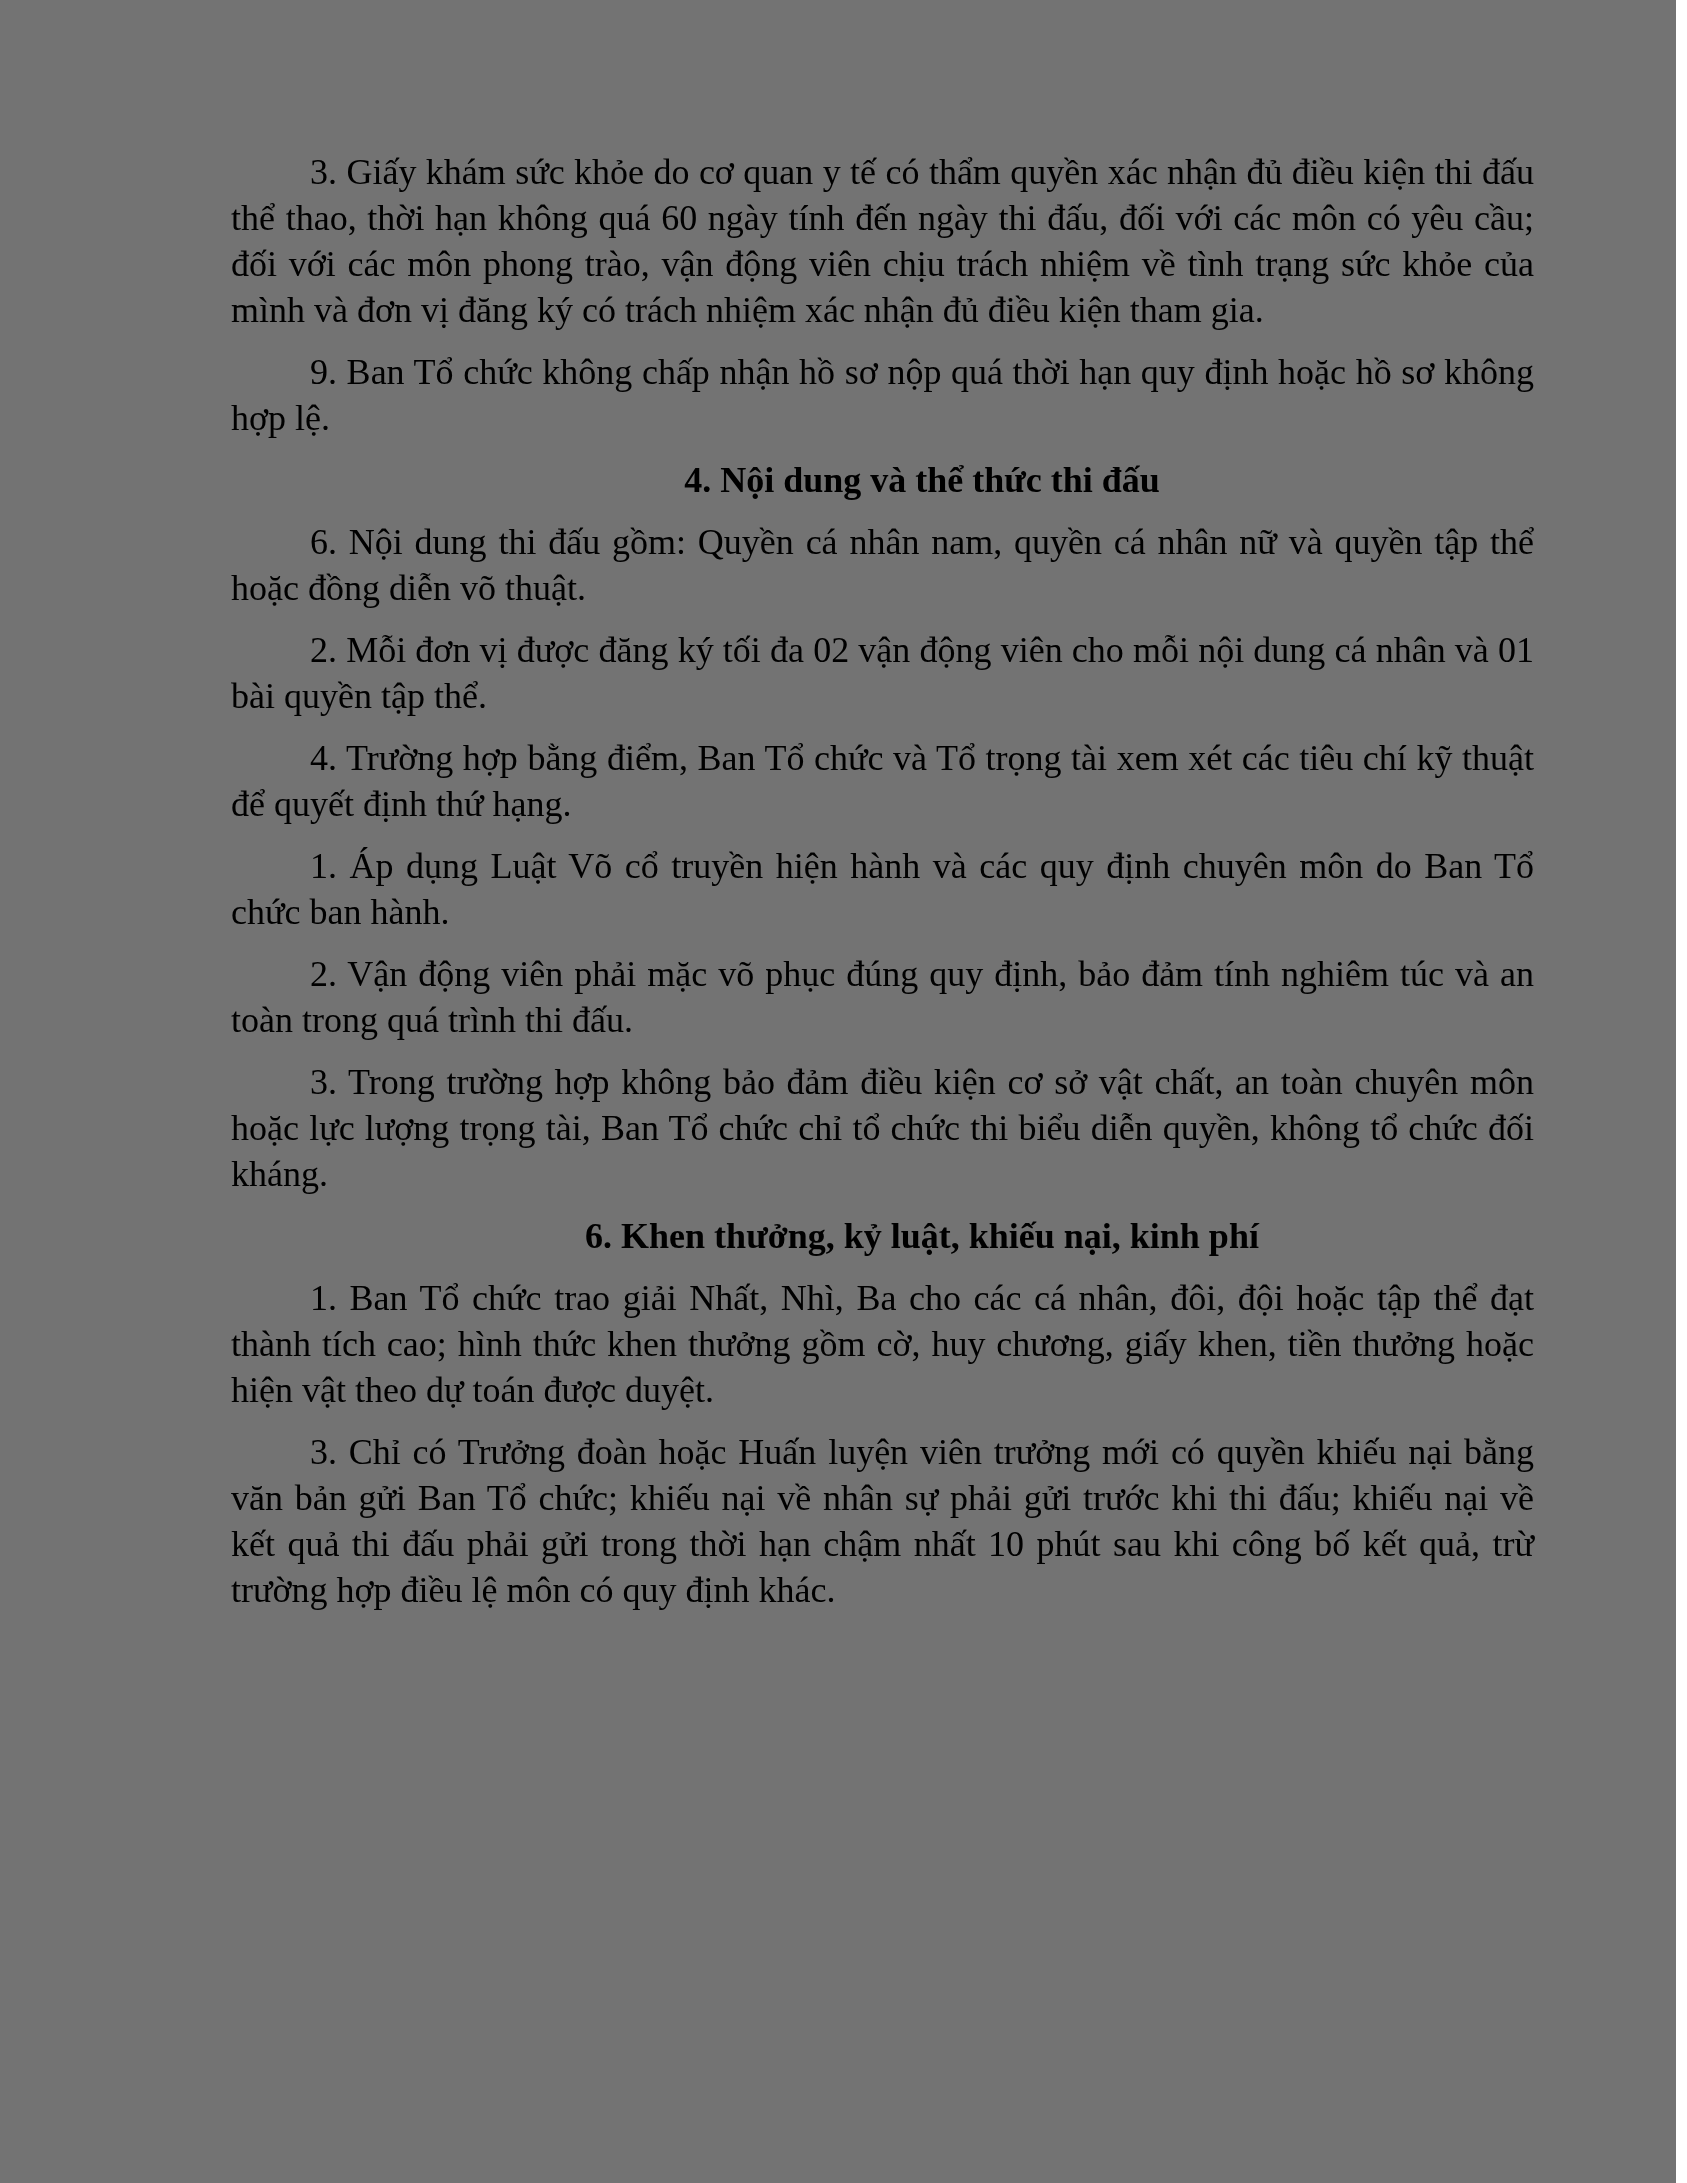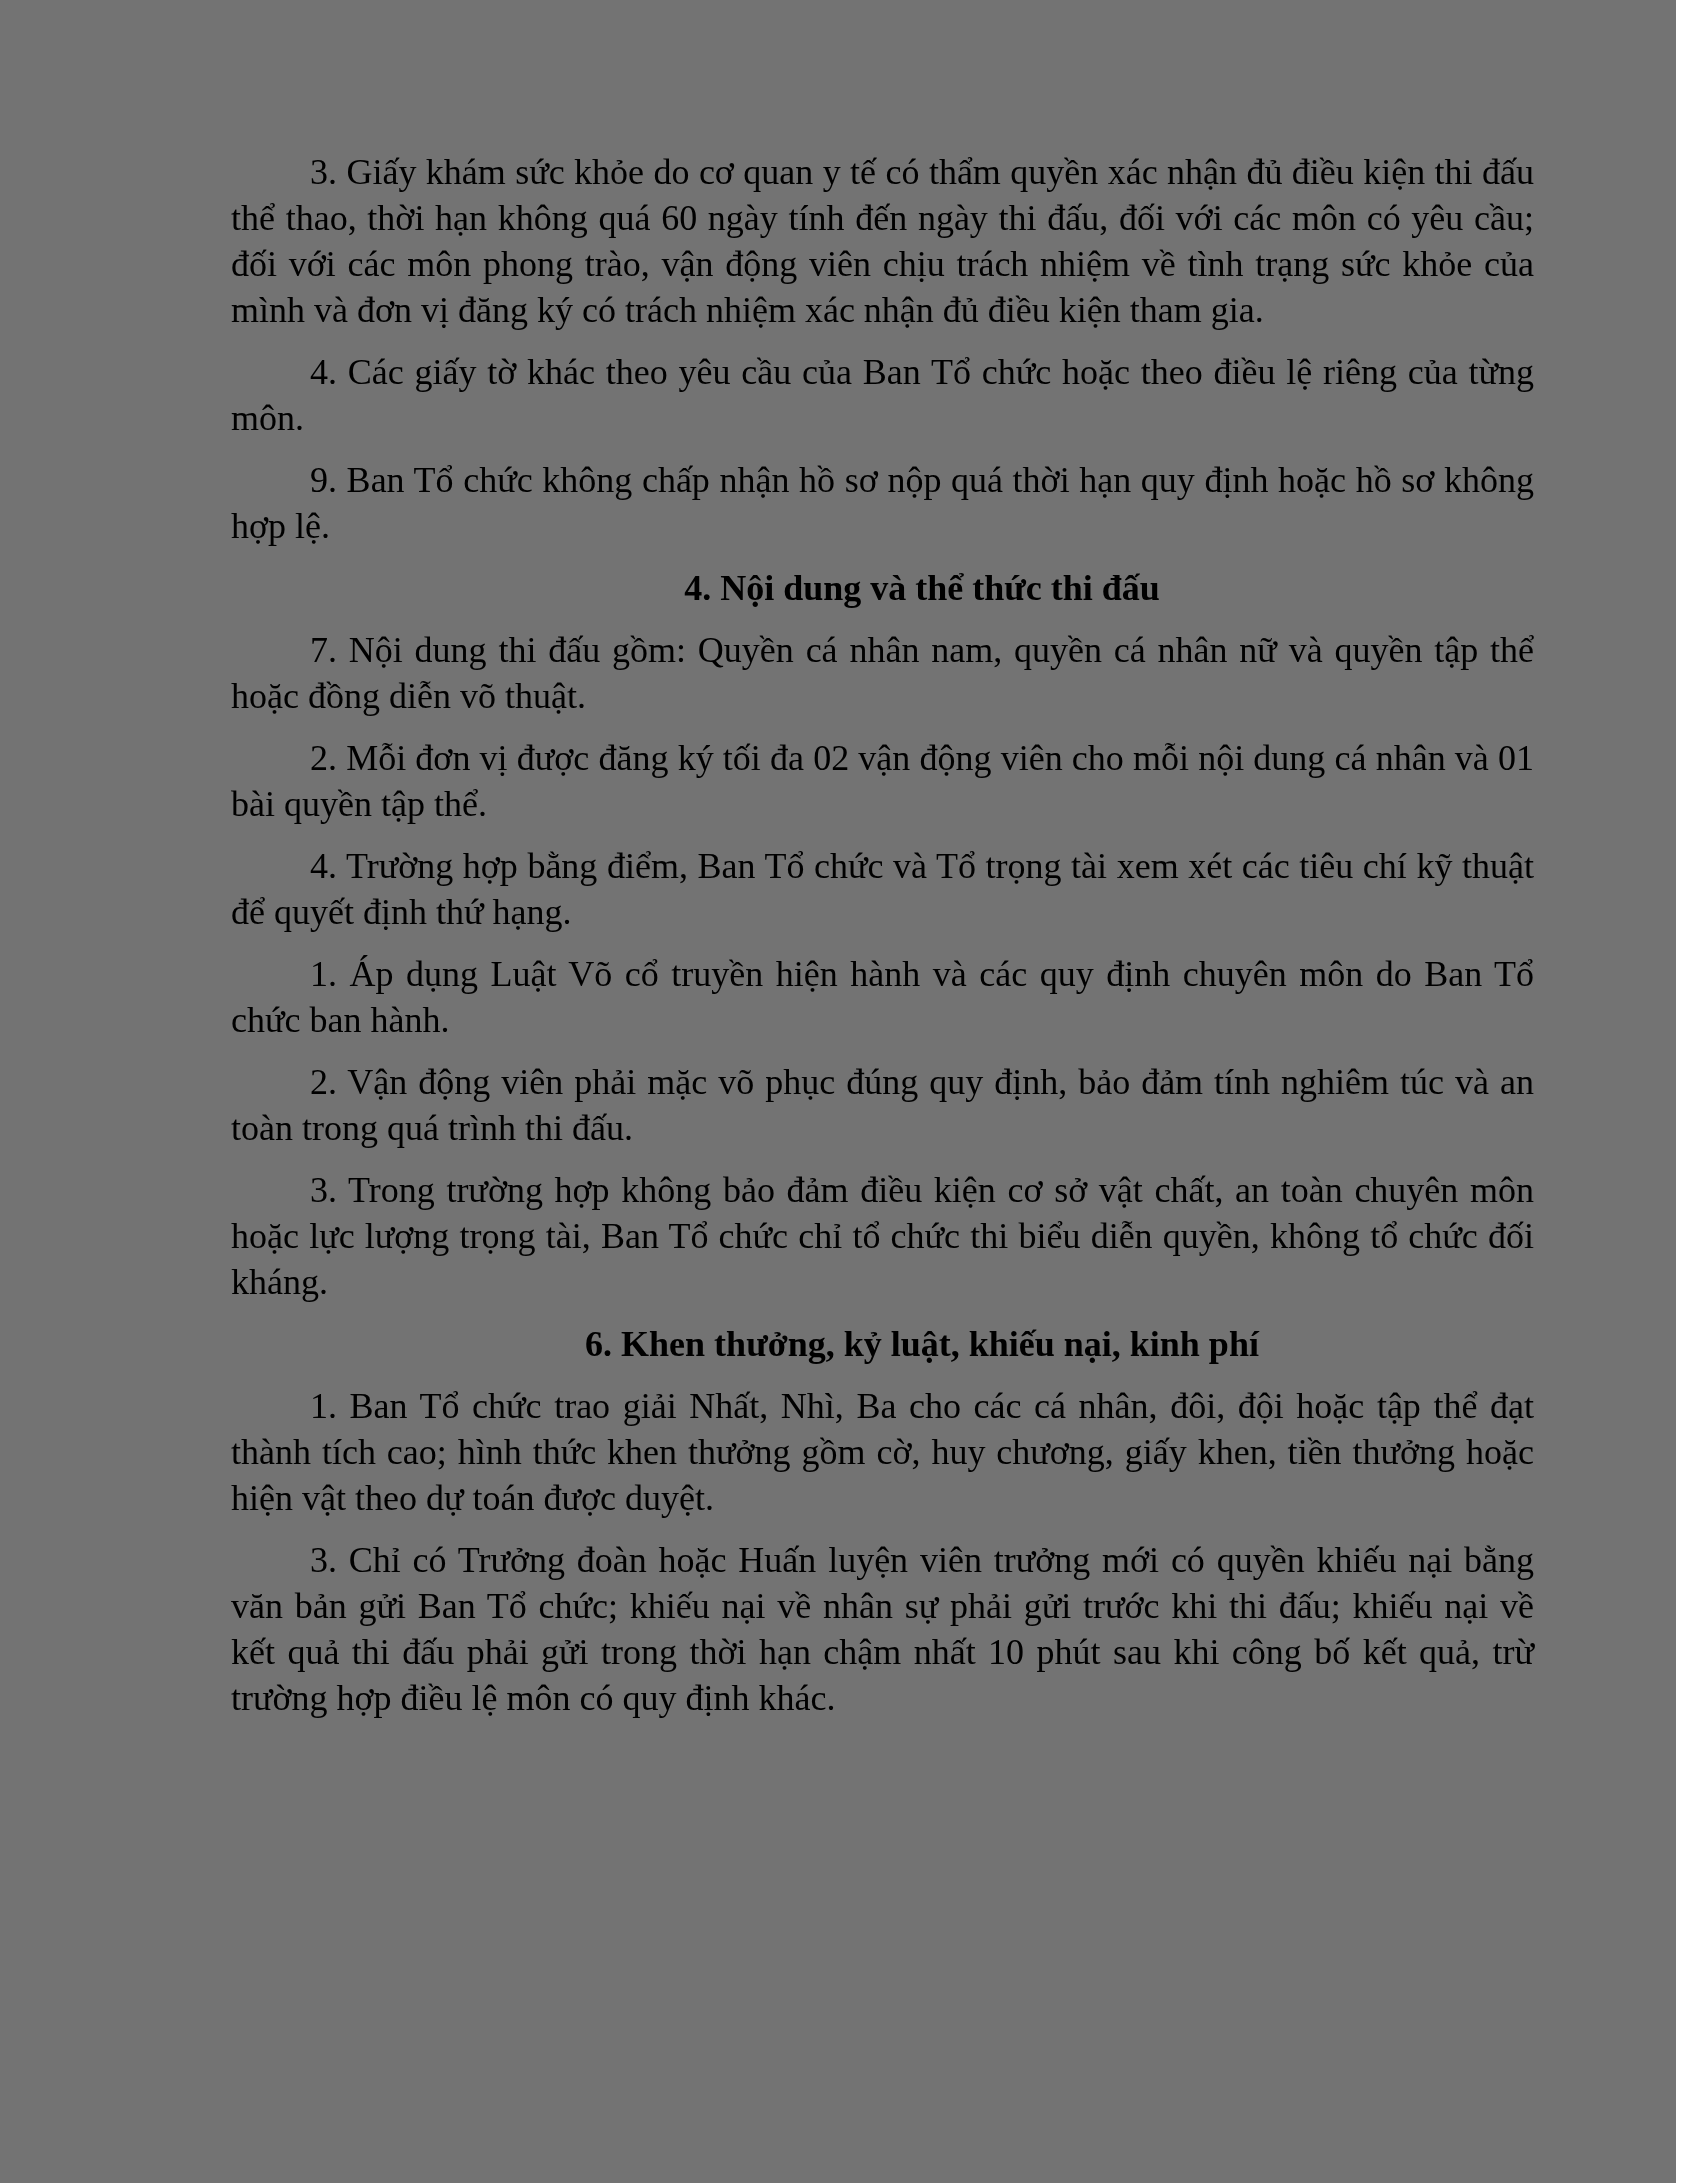--- a/index.html
+++ b/index.html
@@ -40,25 +40,24 @@
     line-height: 46px;
   }
 </style>
 </head>
 <body>
 
 <div class="page">
   <div class="doc-body">
 
     <p class="para">3. Giấy khám sức khỏe do cơ quan y tế có thẩm quyền xác nhận đủ điều kiện thi đấu thể thao, thời hạn không quá 60 ngày tính đến ngày thi đấu, đối với các môn có yêu cầu; đối với các môn phong trào, vận động viên chịu trách nhiệm về tình trạng sức khỏe của mình và đơn vị đăng ký có trách nhiệm xác nhận đủ điều kiện tham gia.</p>
-    <p class="para">4. Các giấy tờ khác theo yêu cầu của Ban Tổ chức hoặc theo điều lệ riêng của từng môn.</p>
     <p class="para">9. Ban Tổ chức không chấp nhận hồ sơ nộp quá thời hạn quy định hoặc hồ sơ không hợp lệ.</p>
 
     <p class="heading">4. Nội dung và thể thức thi đấu</p>
-    <p class="para">7. Nội dung thi đấu gồm: Quyền cá nhân nam, quyền cá nhân nữ và quyền tập thể hoặc đồng diễn võ thuật.</p>
+    <p class="para">6. Nội dung thi đấu gồm: Quyền cá nhân nam, quyền cá nhân nữ và quyền tập thể hoặc đồng diễn võ thuật.</p>
     <p class="para">2. Mỗi đơn vị được đăng ký tối đa 02 vận động viên cho mỗi nội dung cá nhân và 01 bài quyền tập thể.</p>
     <p class="para">4. Trường hợp bằng điểm, Ban Tổ chức và Tổ trọng tài xem xét các tiêu chí kỹ thuật để quyết định thứ hạng.</p>
 
     <p class="para">1. Áp dụng Luật Võ cổ truyền hiện hành và các quy định chuyên môn do Ban Tổ chức ban hành.</p>
     <p class="para">2. Vận động viên phải mặc võ phục đúng quy định, bảo đảm tính nghiêm túc và an toàn trong quá trình thi đấu.</p>
     <p class="para">3. Trong trường hợp không bảo đảm điều kiện cơ sở vật chất, an toàn chuyên môn hoặc lực lượng trọng tài, Ban Tổ chức chỉ tổ chức thi biểu diễn quyền, không tổ chức đối kháng.</p>
 
     <p class="heading">6. Khen thưởng, kỷ luật, khiếu nại, kinh phí</p>
     <p class="para">1. Ban Tổ chức trao giải Nhất, Nhì, Ba cho các cá nhân, đôi, đội hoặc tập thể đạt thành tích cao; hình thức khen thưởng gồm cờ, huy chương, giấy khen, tiền thưởng hoặc hiện vật theo dự toán được duyệt.</p>
     <p class="para">3. Chỉ có Trưởng đoàn hoặc Huấn luyện viên trưởng mới có quyền khiếu nại bằng văn bản gửi Ban Tổ chức; khiếu nại về nhân sự phải gửi trước khi thi đấu; khiếu nại về kết quả thi đấu phải gửi trong thời hạn chậm nhất 10 phút sau khi công bố kết quả, trừ trường hợp điều lệ môn có quy định khác.</p>

